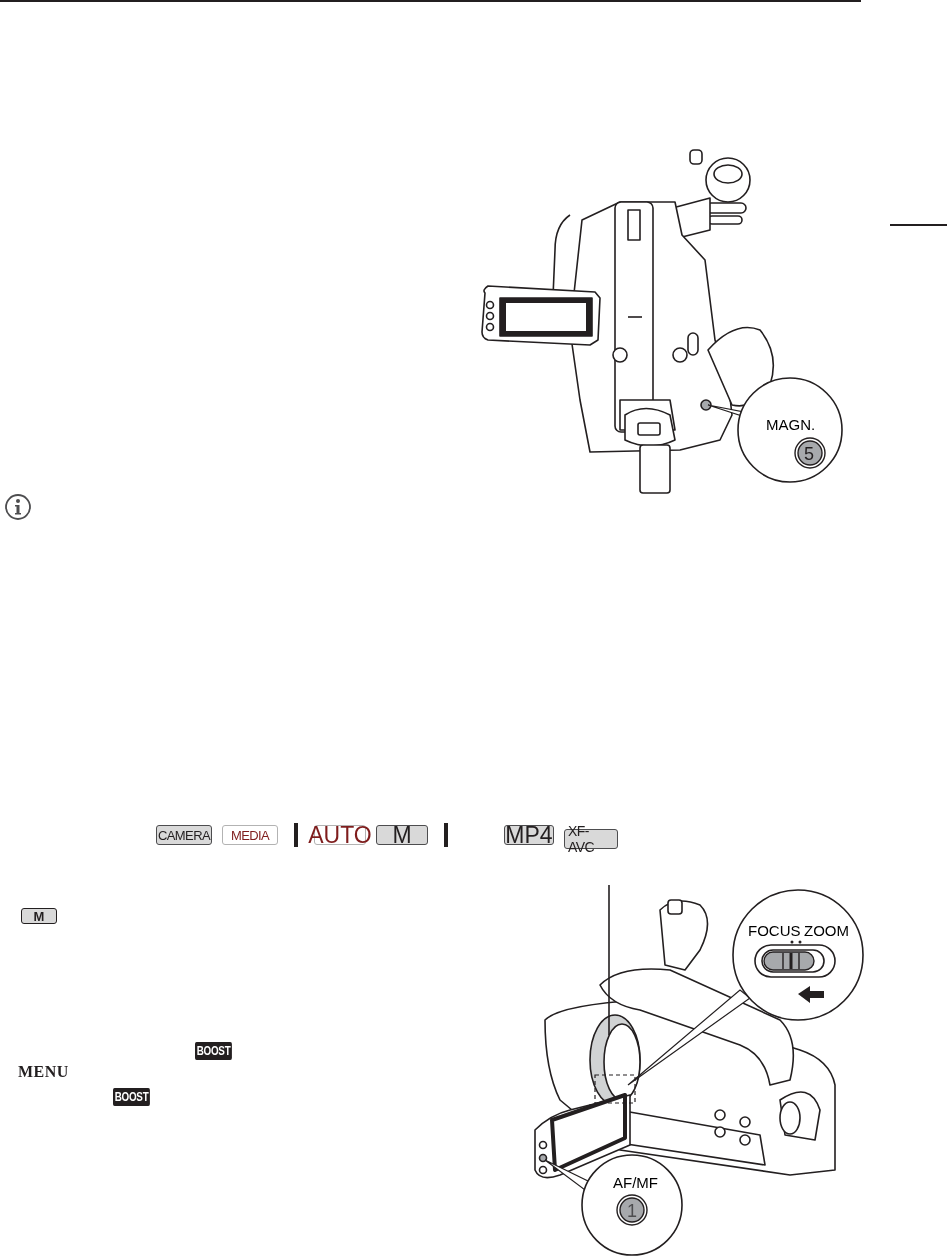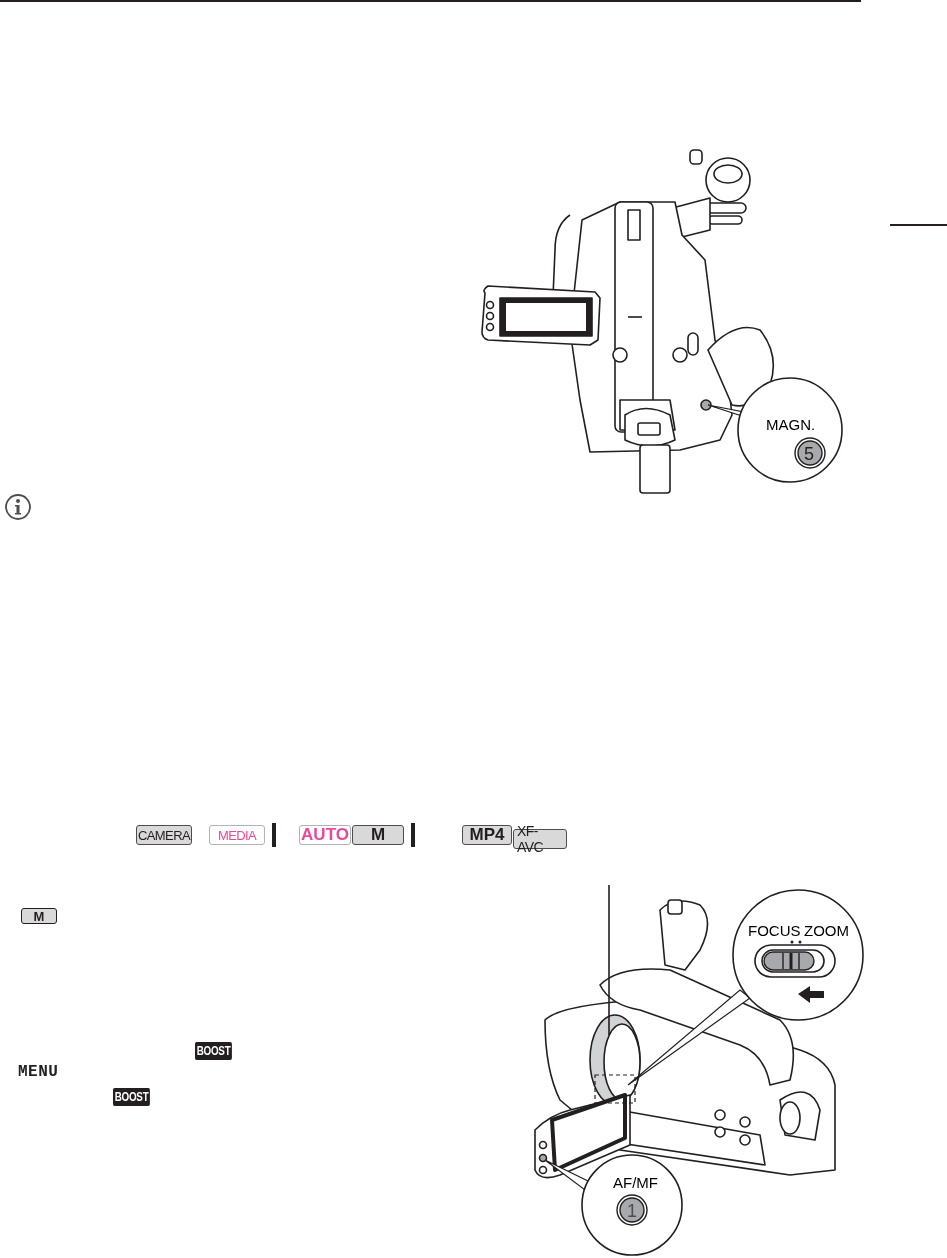--- a/index.html
+++ b/index.html
@@ -6,47 +6,47 @@
   body { width: 947px; height: 1258px; position: relative; overflow: hidden;
          font-family: "Liberation Sans", sans-serif; color: #231f20; }
   .abs { position: absolute; }
   .top-rule { left: 0; top: 0; width: 861px; height: 2px; background: #231f20; }
   .side-tab-rule { left: 890px; top: 224px; width: 57px; height: 2px; background: #231f20; }
 
   
   .info-icon { left: 4px; top: 493px; width: 28px; height: 28px; }
 
   
-  .mode-strip { left: 136px; top: 823px; height: 24px; display: flex; align-items: center; gap: 1px; }
+  .mode-strip { left: 156px; top: 823px; height: 24px; display: flex; align-items: center; gap: 10px; }
   .chip { height: 20px; box-sizing: border-box; border: 1.5px solid #4d4d4f; border-radius: 3px;
           display: flex; align-items: center; justify-content: center;
           font-family: "Liberation Sans Narrow", "Liberation Sans", sans-serif; font-size: 13px;
           letter-spacing: -0.6px; padding: 0 3px; background: #d9d9d9; color: #231f20; }
-  .chip.off { background: #ffffff; border-color: #b3b3b3; color: #ec4899; margin-left: 16px; }
-  .chip.big { font-size: 17px; font-weight: bold; letter-spacing: 0; }
+  .chip.off { background: #ffffff; border-color: #b3b3b3; color: #7f1d1d; }
+  .chip.big { font-size: 23px; font-weight: normal; letter-spacing: 0; }
   .chip.cam { width: 56px; }
   .chip.med { width: 56px; }
   .chip.auto { width: 52px; }
   .chip.m { width: 52px; }
   .chip.mp4 { width: 50px; margin-left: 40px; }
   .chip.xf { width: 54px; font-size: 14px; margin-top: 8px; }
   .sep { width: 4px; height: 24px; background: #231f20; margin: 0 6px; }
 
   
   .m-inline { left: 21px; top: 908px; width: 36px; height: 16px; box-sizing: border-box;
               border: 1.5px solid #231f20; border-radius: 3px; background: #d9d9d9;
               font-weight: bold; font-size: 13px; display: flex; align-items: center; justify-content: center; }
   .boost { background: #231f20; color: #ffffff; font-weight: bold; font-size: 12px;
            height: 18px; line-height: 18px; padding: 0 2px; border-radius: 2px;
            font-family: "Liberation Sans", sans-serif; letter-spacing: -0.3px;
            transform: scaleX(0.82); transform-origin: left center; }
   .boost-1 { left: 195px; top: 1042px; }
   .boost-2 { left: 113px; top: 1088px; }
   .menu-word { left: 18px; top: 1063px; font-weight: bold; font-size: 16px; letter-spacing: 0.5px;
-               font-family: Liberation Mono, monospace; }
+               font-family: Liberation Serif, serif; }
 
   
   .illus { overflow: visible; }
   .illus-1 { left: 470px; top: 140px; width: 390px; height: 355px; }
   .illus-2 { left: 500px; top: 870px; width: 380px; height: 388px; }
 
   .callout-label { font-family: "Liberation Sans", sans-serif; font-size: 15px; color: #231f20; }
 </style>
 </head>
 <body>

